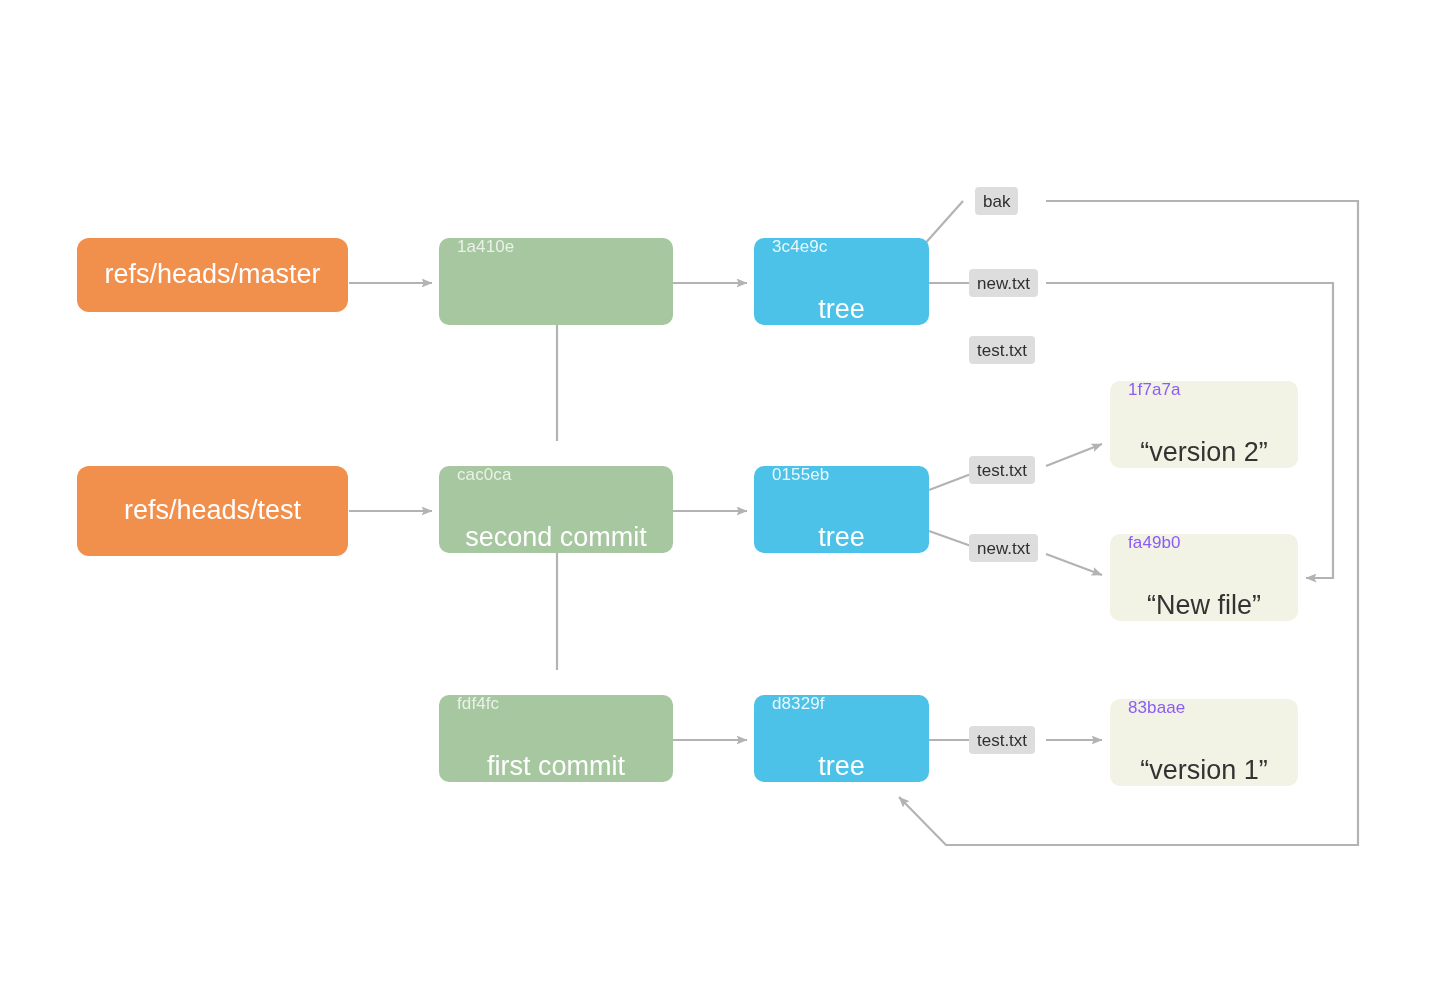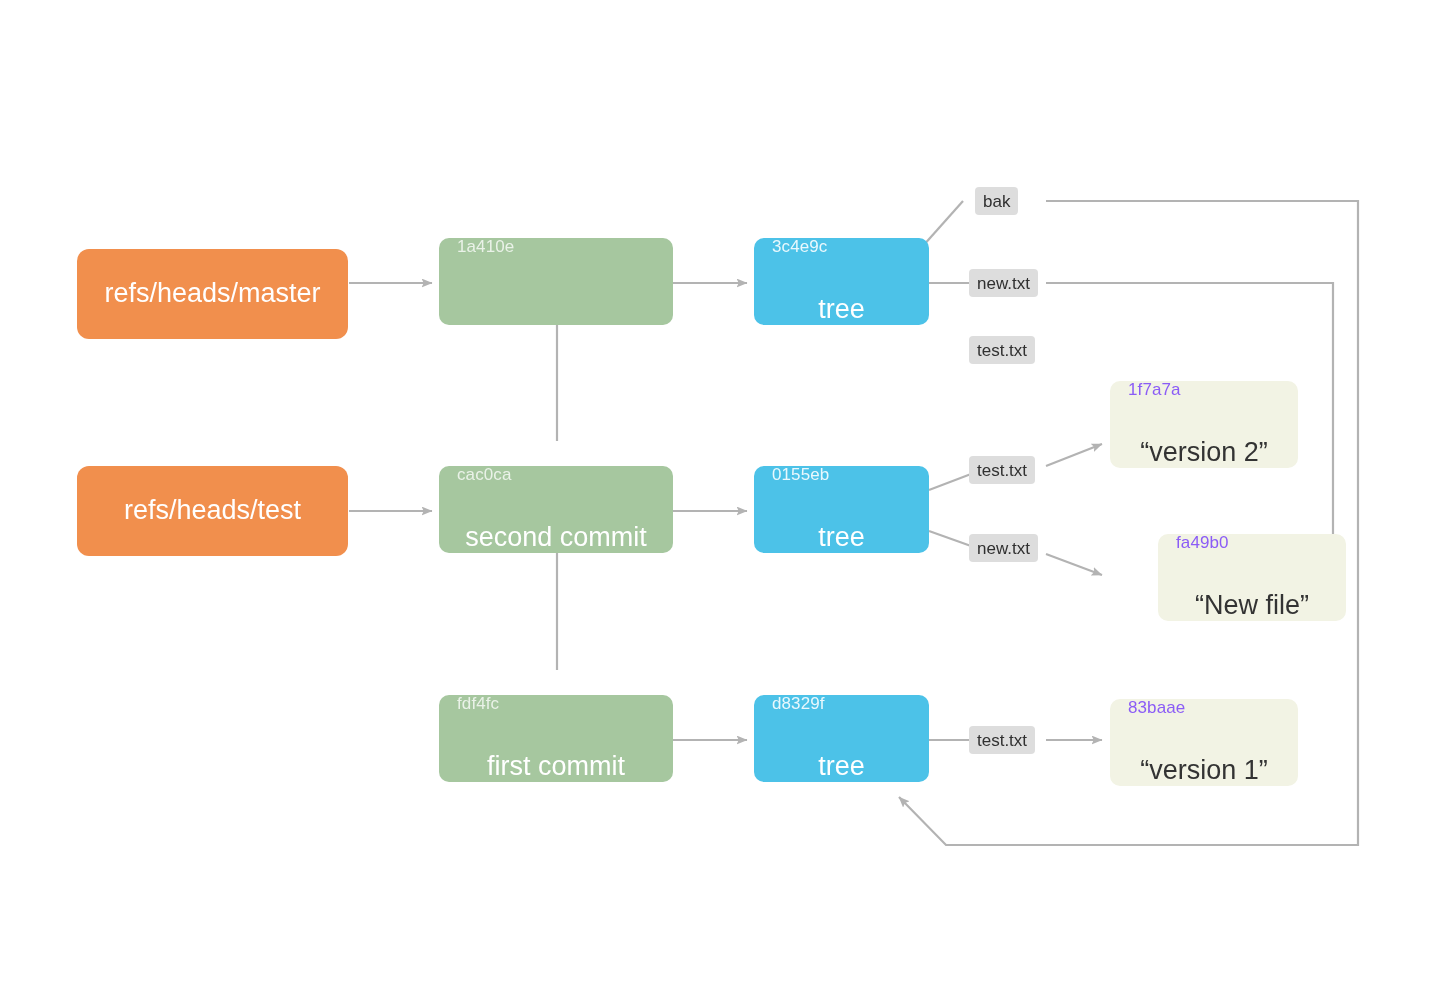--- a/index.html
+++ b/index.html
@@ -140,21 +140,21 @@
       <line x1="1046" y1="466" x2="1102" y2="444" marker-end="url(#ah)"></line>
 
       <line x1="929" y1="531" x2="971" y2="546"></line>
       <line x1="1046" y1="554" x2="1102" y2="575" marker-end="url(#ah)"></line>
 
       <line x1="929" y1="740" x2="971" y2="740"></line>
       <line x1="1046" y1="740" x2="1102" y2="740" marker-end="url(#ah)"></line>
     </g>
   </svg>
 
-  <div class="node ref" style="left:77px; top:249px; width:271px; height:90px;">
+  <div class="node ref" style="left:77px; top:238px; width:271px; height:74px;">
     <div class="title">refs/heads/master</div>
   </div>
 
   <div class="node ref" style="left:77px; top:466px; width:271px; height:90px;">
     <div class="title">refs/heads/test</div>
   </div>
 
   <div class="node commit" style="left:439px; top:238px; width:234px; height:87px;">
     <div class="hash">1a410e</div>
   </div>
@@ -182,21 +182,21 @@
   <div class="node tree" style="left:754px; top:695px; width:175px; height:87px;">
     <div class="hash">d8329f</div>
     <div class="title">tree</div>
   </div>
 
   <div class="node blob" style="left:1110px; top:381px; width:188px; height:87px;">
     <div class="hash">1f7a7a</div>
     <div class="title">“version 2”</div>
   </div>
 
-  <div class="node blob" style="left:1110px; top:534px; width:188px; height:87px;margin-left:48px;">
+  <div class="node blob" style="left:1110px; top:534px; width:188px; height:87px;">
     <div class="hash">fa49b0</div>
     <div class="title">“New file”</div>
   </div>
 
   <div class="node blob" style="left:1110px; top:699px; width:188px; height:87px;">
     <div class="hash">83baae</div>
     <div class="title">“version 1”</div>
   </div>
 
   <div class="edge-label" style="left:975px; top:187px;">

